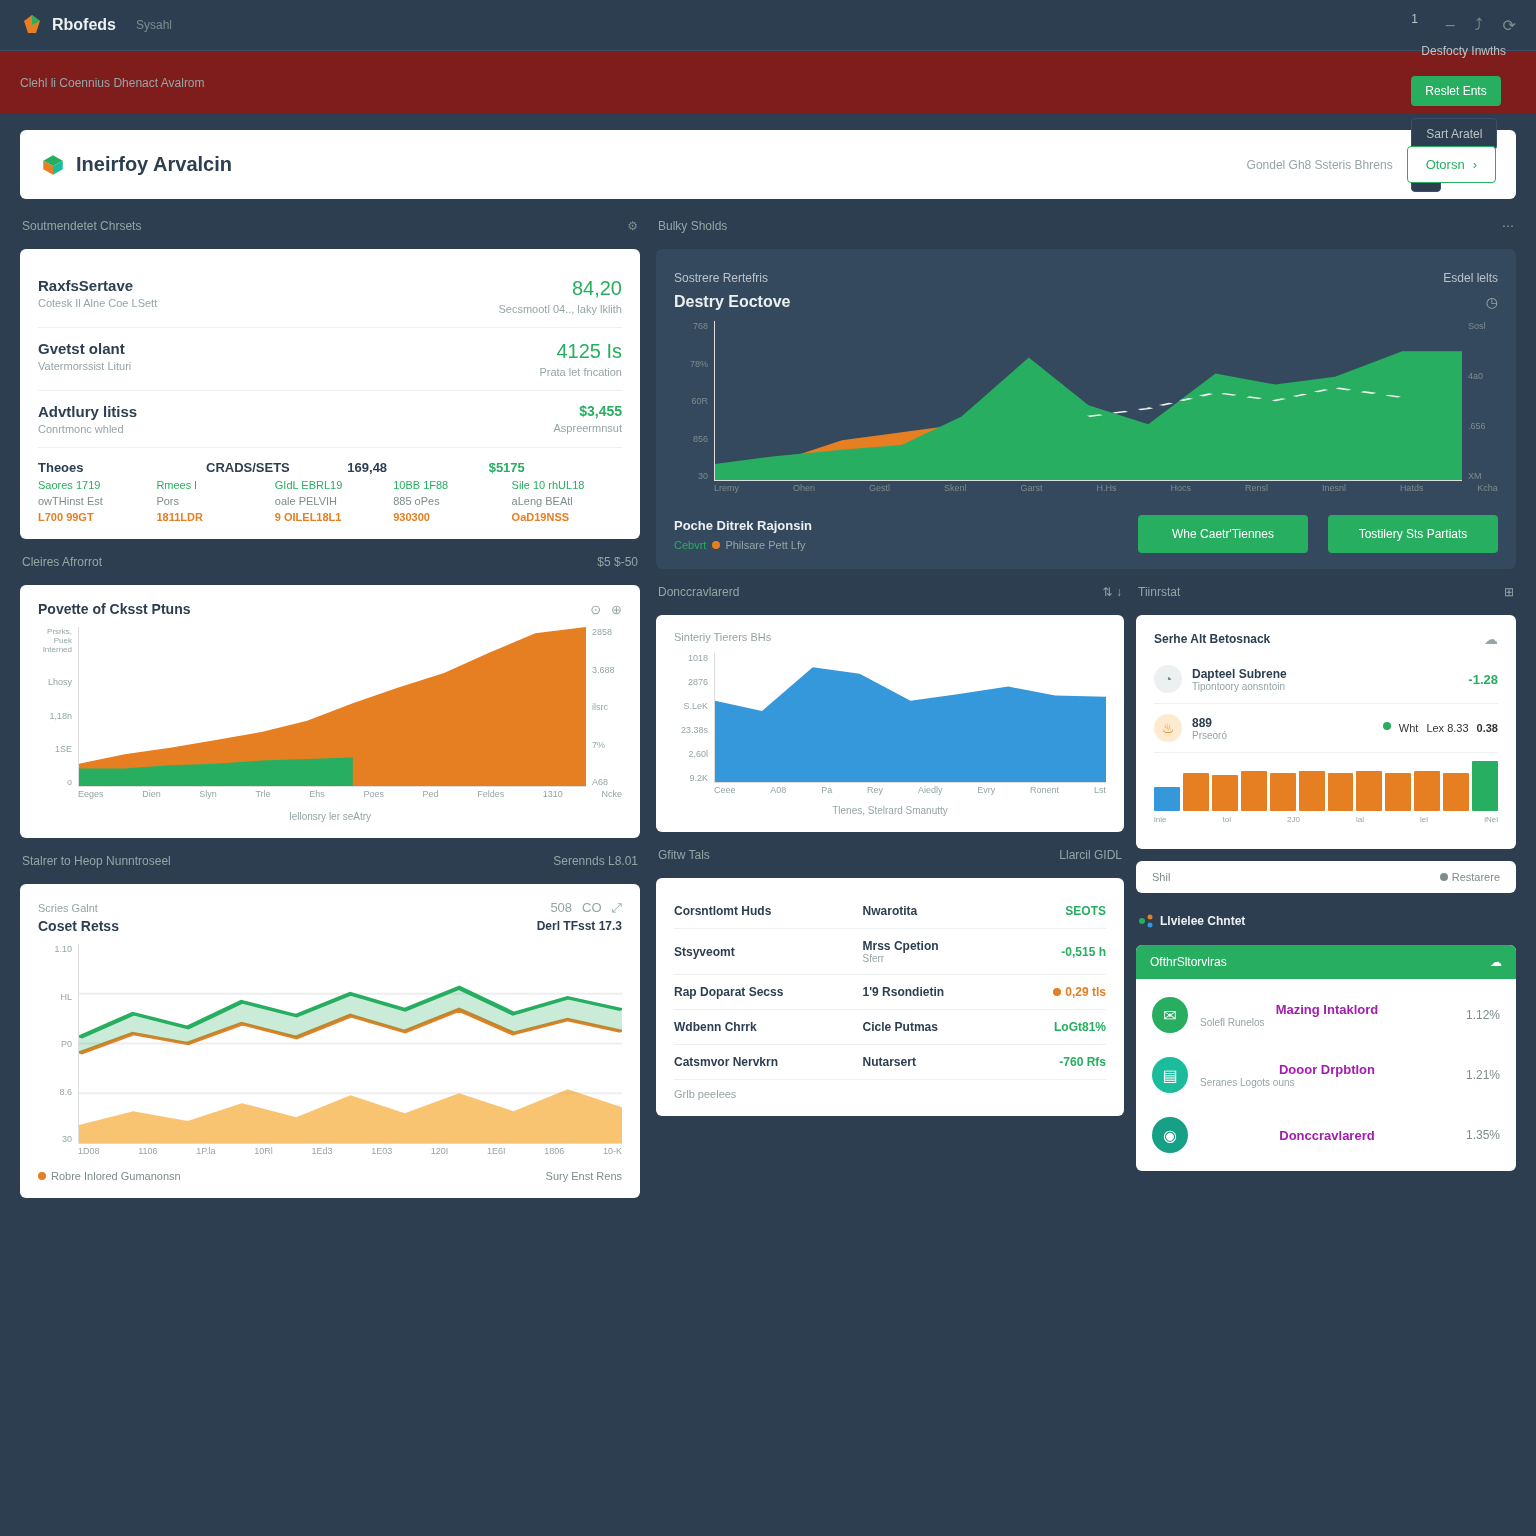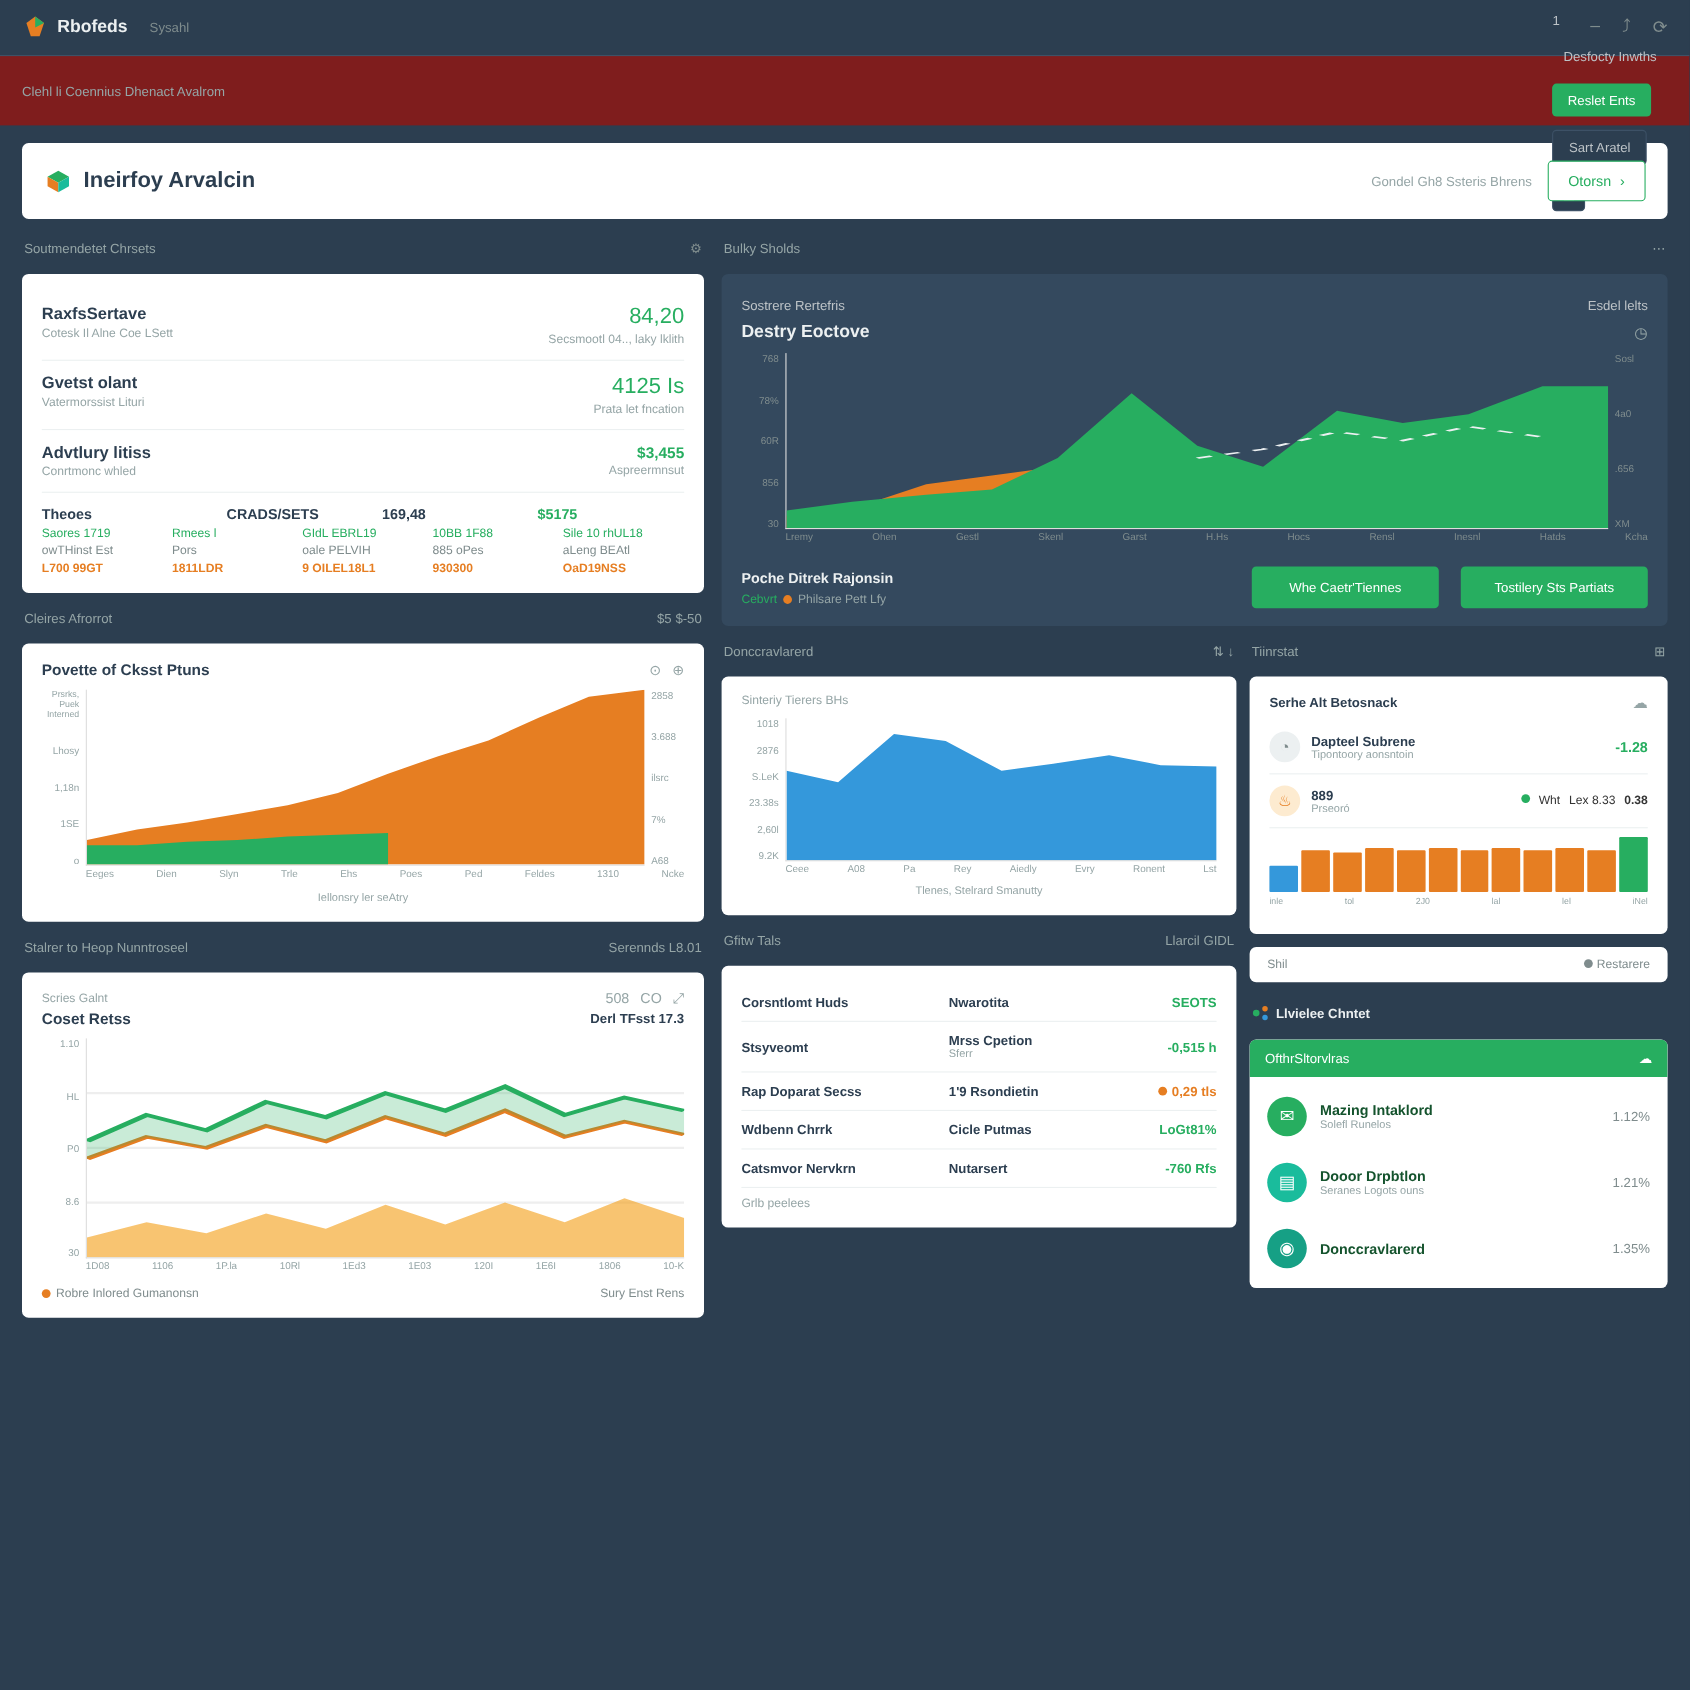--- a/index.html
+++ b/index.html
@@ -76,21 +76,21 @@
 .tr:last-child { border: none; }
 .tr-h { font-weight: 600; color: #2c3e50; }
 .tr-name { font-weight: 600; color: #2c3e50; font-size: 12px; }
 .tr-sub { font-size: 10px; color: #95a5a6; }
 .tr-val { font-size: 12px; font-weight: 600; text-align: right; }
 .val-green { color: #27ae60; }
 .val-orange { color: #e67e22; }
 .feed-item { display: flex; align-items: center; gap: 12px; padding: 12px 0; }
 .feed-avatar { width: 36px; height: 36px; border-radius: 50%; background: #27ae60; color: #fff; display: flex; align-items: center; justify-content: center; font-size: 16px; }
 .feed-text { flex: 1; }
-.feed-name { font-size: 13px; font-weight: 600; color: #14532d; }
+.feed-name { font-size: 13px; font-weight: 600; color: #a21caf; text-align: center; }
 .feed-sub { font-size: 10px; color: #95a5a6; }
 .feed-val { font-size: 12px; color: #7f8c8d; }
 .act-btn { flex: 1; background: #27ae60; color: #fff; padding: 12px; border-radius: 4px; text-align: center; font-size: 12px; cursor: pointer; }
 .y-axis-r { position: absolute; right: 0; top: 0; bottom: 20px; width: 34px; display: flex; flex-direction: column; justify-content: space-between; font-size: 9px; color: #95a5a6; padding-left: 4px; }
 .plot-r { right: 36px; }
 .small-header { background: #27ae60; color: #fff; padding: 10px 14px; border-radius: 5px 5px 0 0; display: flex; justify-content: space-between; align-items: center; font-size: 12px; }
 .feed-card { background: #fff; border-radius: 6px; overflow: hidden; }
 .feed-body { padding: 6px 16px; }
 </style>
 </head>

